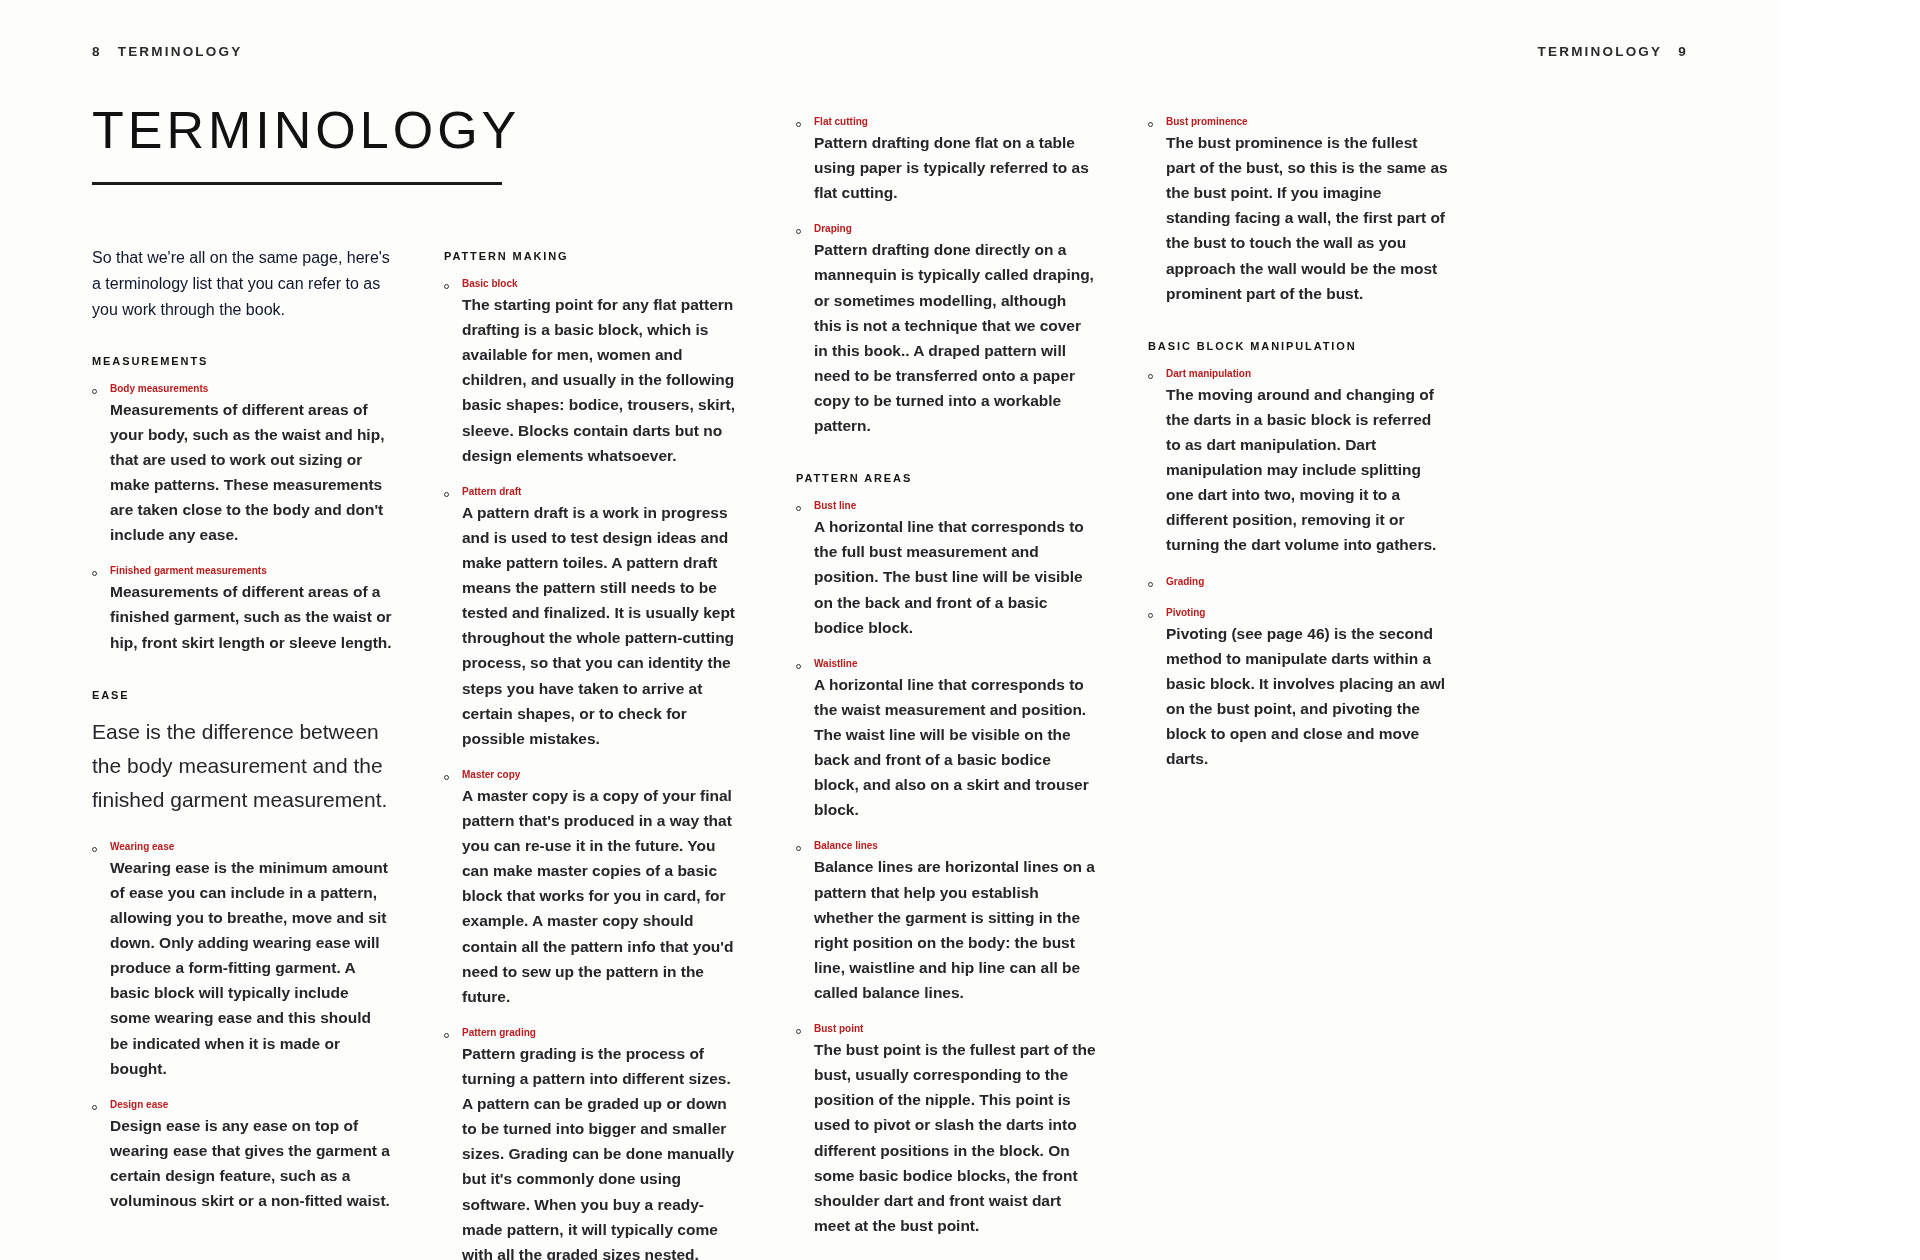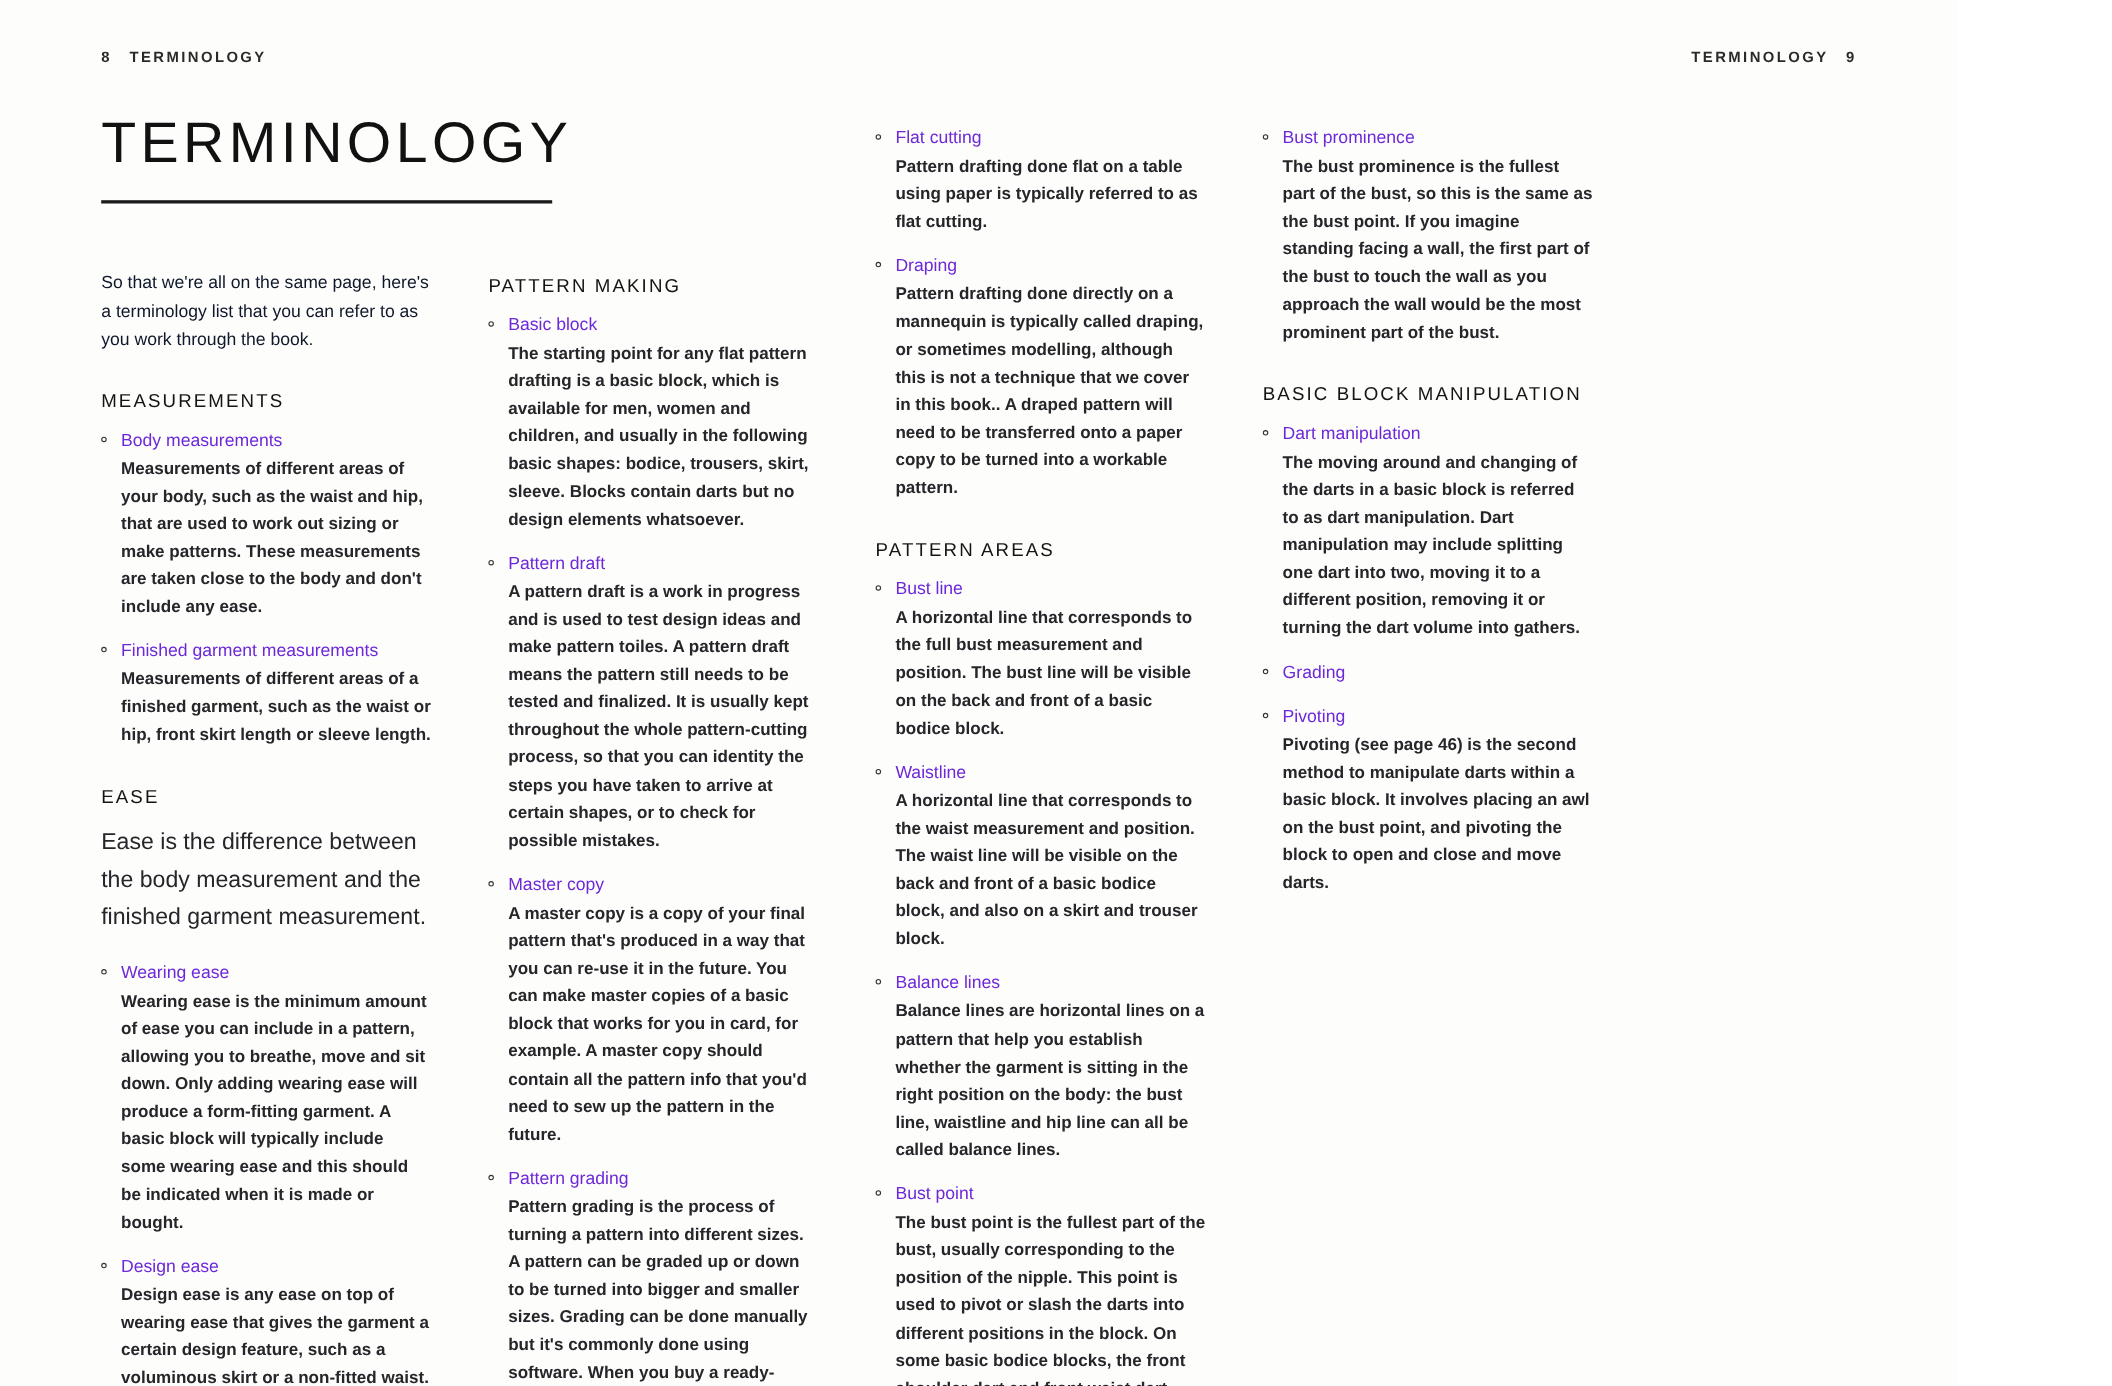--- a/index.html
+++ b/index.html
@@ -71,22 +71,22 @@
     background: #1b1b1b;
     margin: 26px 0 0 0;
   }
   .intro {
     margin-top: 60px;
     font-size: 16px;
     line-height: 1.62;
     color: #0f172a;
   }
   h2.section {
-    font-size: 17px;
-    font-weight: 400;
+    font-size: 11px;
+    font-weight: 700;
     letter-spacing: 1.9px;
     margin: 34px 0 14px 0;
     color: #141414;
   }
   h2.section.first { margin-top: 32px; }
   .plain-para {
     font-size: 21px;
     line-height: 1.62;
     color: #26262a;
     margin: 0 0 6px 0;
@@ -107,24 +107,24 @@
     left: 0;
     top: 8px;
     width: 5px;
     height: 5px;
     border: 1.3px solid #333;
     border-radius: 50%;
     box-sizing: border-box;
   }
   .term-name {
     display: block;
-    font-size: 16px;
-    font-weight: 400;
+    font-size: 10px;
+    font-weight: 700;
     line-height: 1.5;
-    color: #6d28d9;
+    color: #b91c1c;
   }
   .term-def {
     display: block;
     font-size: 15.5px;
     line-height: 1.62;
     color: #26262a;
     margin-top: 1px;
     font-weight: bold;
   }
   .spacer-lg { height: 16px; }

